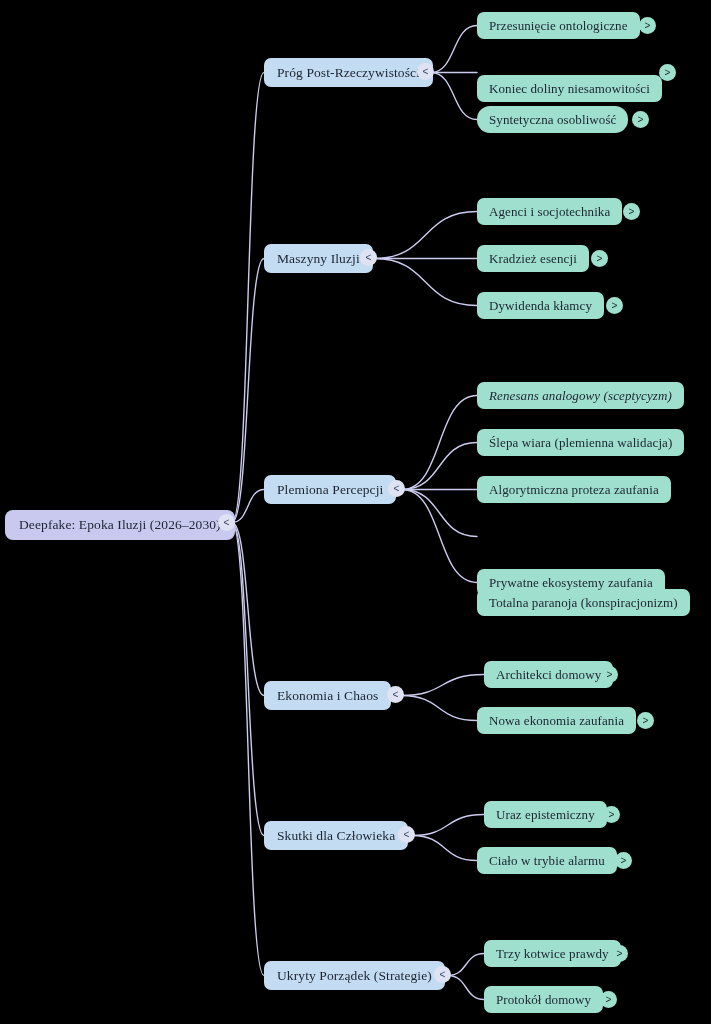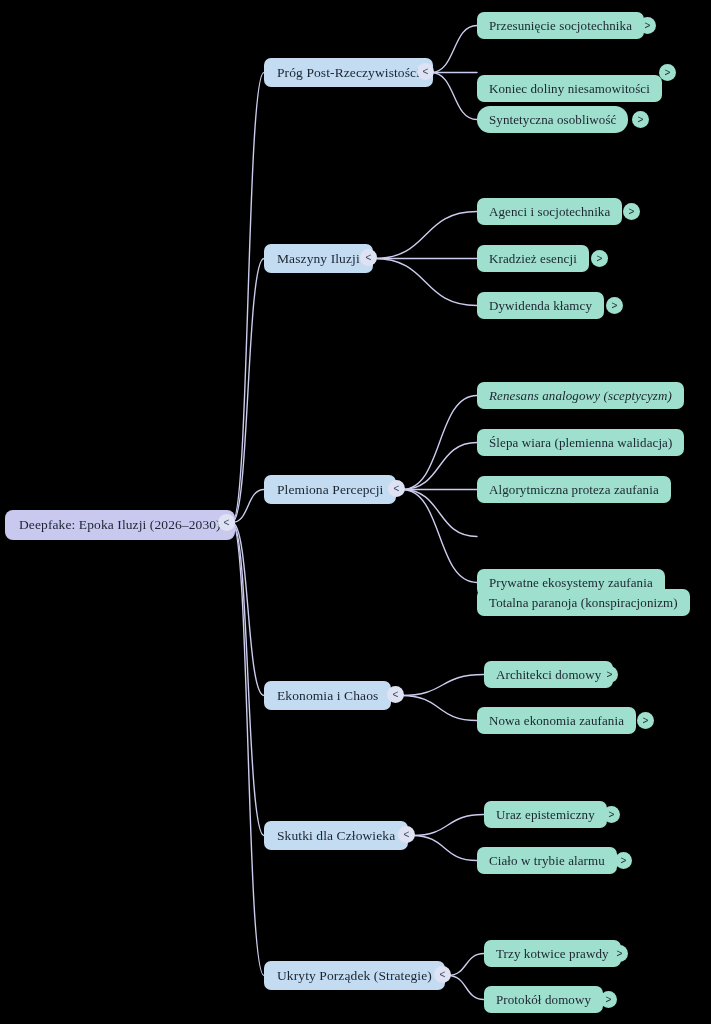--- a/index.html
+++ b/index.html
@@ -85,21 +85,21 @@
       <path d="M 412 835.5 C 451.6 835.5, 444.4 814.5, 484 814.5" fill="none" stroke="#ccccee" stroke-width="1.4" stroke-linecap="round"></path>
       <path d="M 412 835.5 C 447.75 835.5, 441.25 860.5, 477 860.5" fill="none" stroke="#ccccee" stroke-width="1.4" stroke-linecap="round"></path>
       <path d="M 232 522.5 C 249.6 522.5, 246.4 975.5, 264 975.5" fill="none" stroke="#ccccee" stroke-width="1.4" stroke-linecap="round"></path>
       <path d="M 448 975.5 C 467.8 975.5, 464.2 953.5, 484 953.5" fill="none" stroke="#ccccee" stroke-width="1.4" stroke-linecap="round"></path>
       <path d="M 448 975.5 C 467.8 975.5, 464.2 999.5, 484 999.5" fill="none" stroke="#ccccee" stroke-width="1.4" stroke-linecap="round"></path>
     </svg>
 <div class="node node-root" style="left: 5px; top: 510px;">Deepfake: Epoka Iluzji (2026–2030)</div>
     <div class="badge badge-collapse" style="left: 218px; top: 514px;">&lt;</div>
     <div class="node node-branch" style="left: 264px; top: 58px;">Próg Post-Rzeczywistości</div>
     <div class="badge badge-collapse" style="left: 417px; top: 63px;">&lt;</div>
-    <div class="node node-leaf" style="left: 477px; top: 12px;">Przesunięcie socjotechnika</div>
+    <div class="node node-leaf" style="left: 477px; top: 12px;">Przesunięcie ontologiczne</div>
     <div class="badge badge-expand" style="left: 639px; top: 17px;">&gt;</div>
     <div class="node node-leaf" style="left: 477px; top: 75px;">Koniec doliny niesamowitości</div>
     <div class="badge badge-expand" style="left: 659px; top: 64px;">&gt;</div>
     <div class="node node-leaf" style="left: 477px; top: 106px; border-radius: 13px;">Syntetyczna osobliwość</div>
     <div class="badge badge-expand" style="left: 632px; top: 111px;">&gt;</div>
     <div class="node node-branch" style="left: 264px; top: 244px;">Maszyny Iluzji</div>
     <div class="badge badge-collapse" style="left: 360px; top: 249px;">&lt;</div>
     <div class="node node-leaf" style="left: 477px; top: 198px;">Agenci i socjotechnika</div>
     <div class="badge badge-expand" style="left: 623px; top: 203px;">&gt;</div>
     <div class="node node-leaf" style="left: 477px; top: 245px;">Kradzież esencji</div>

